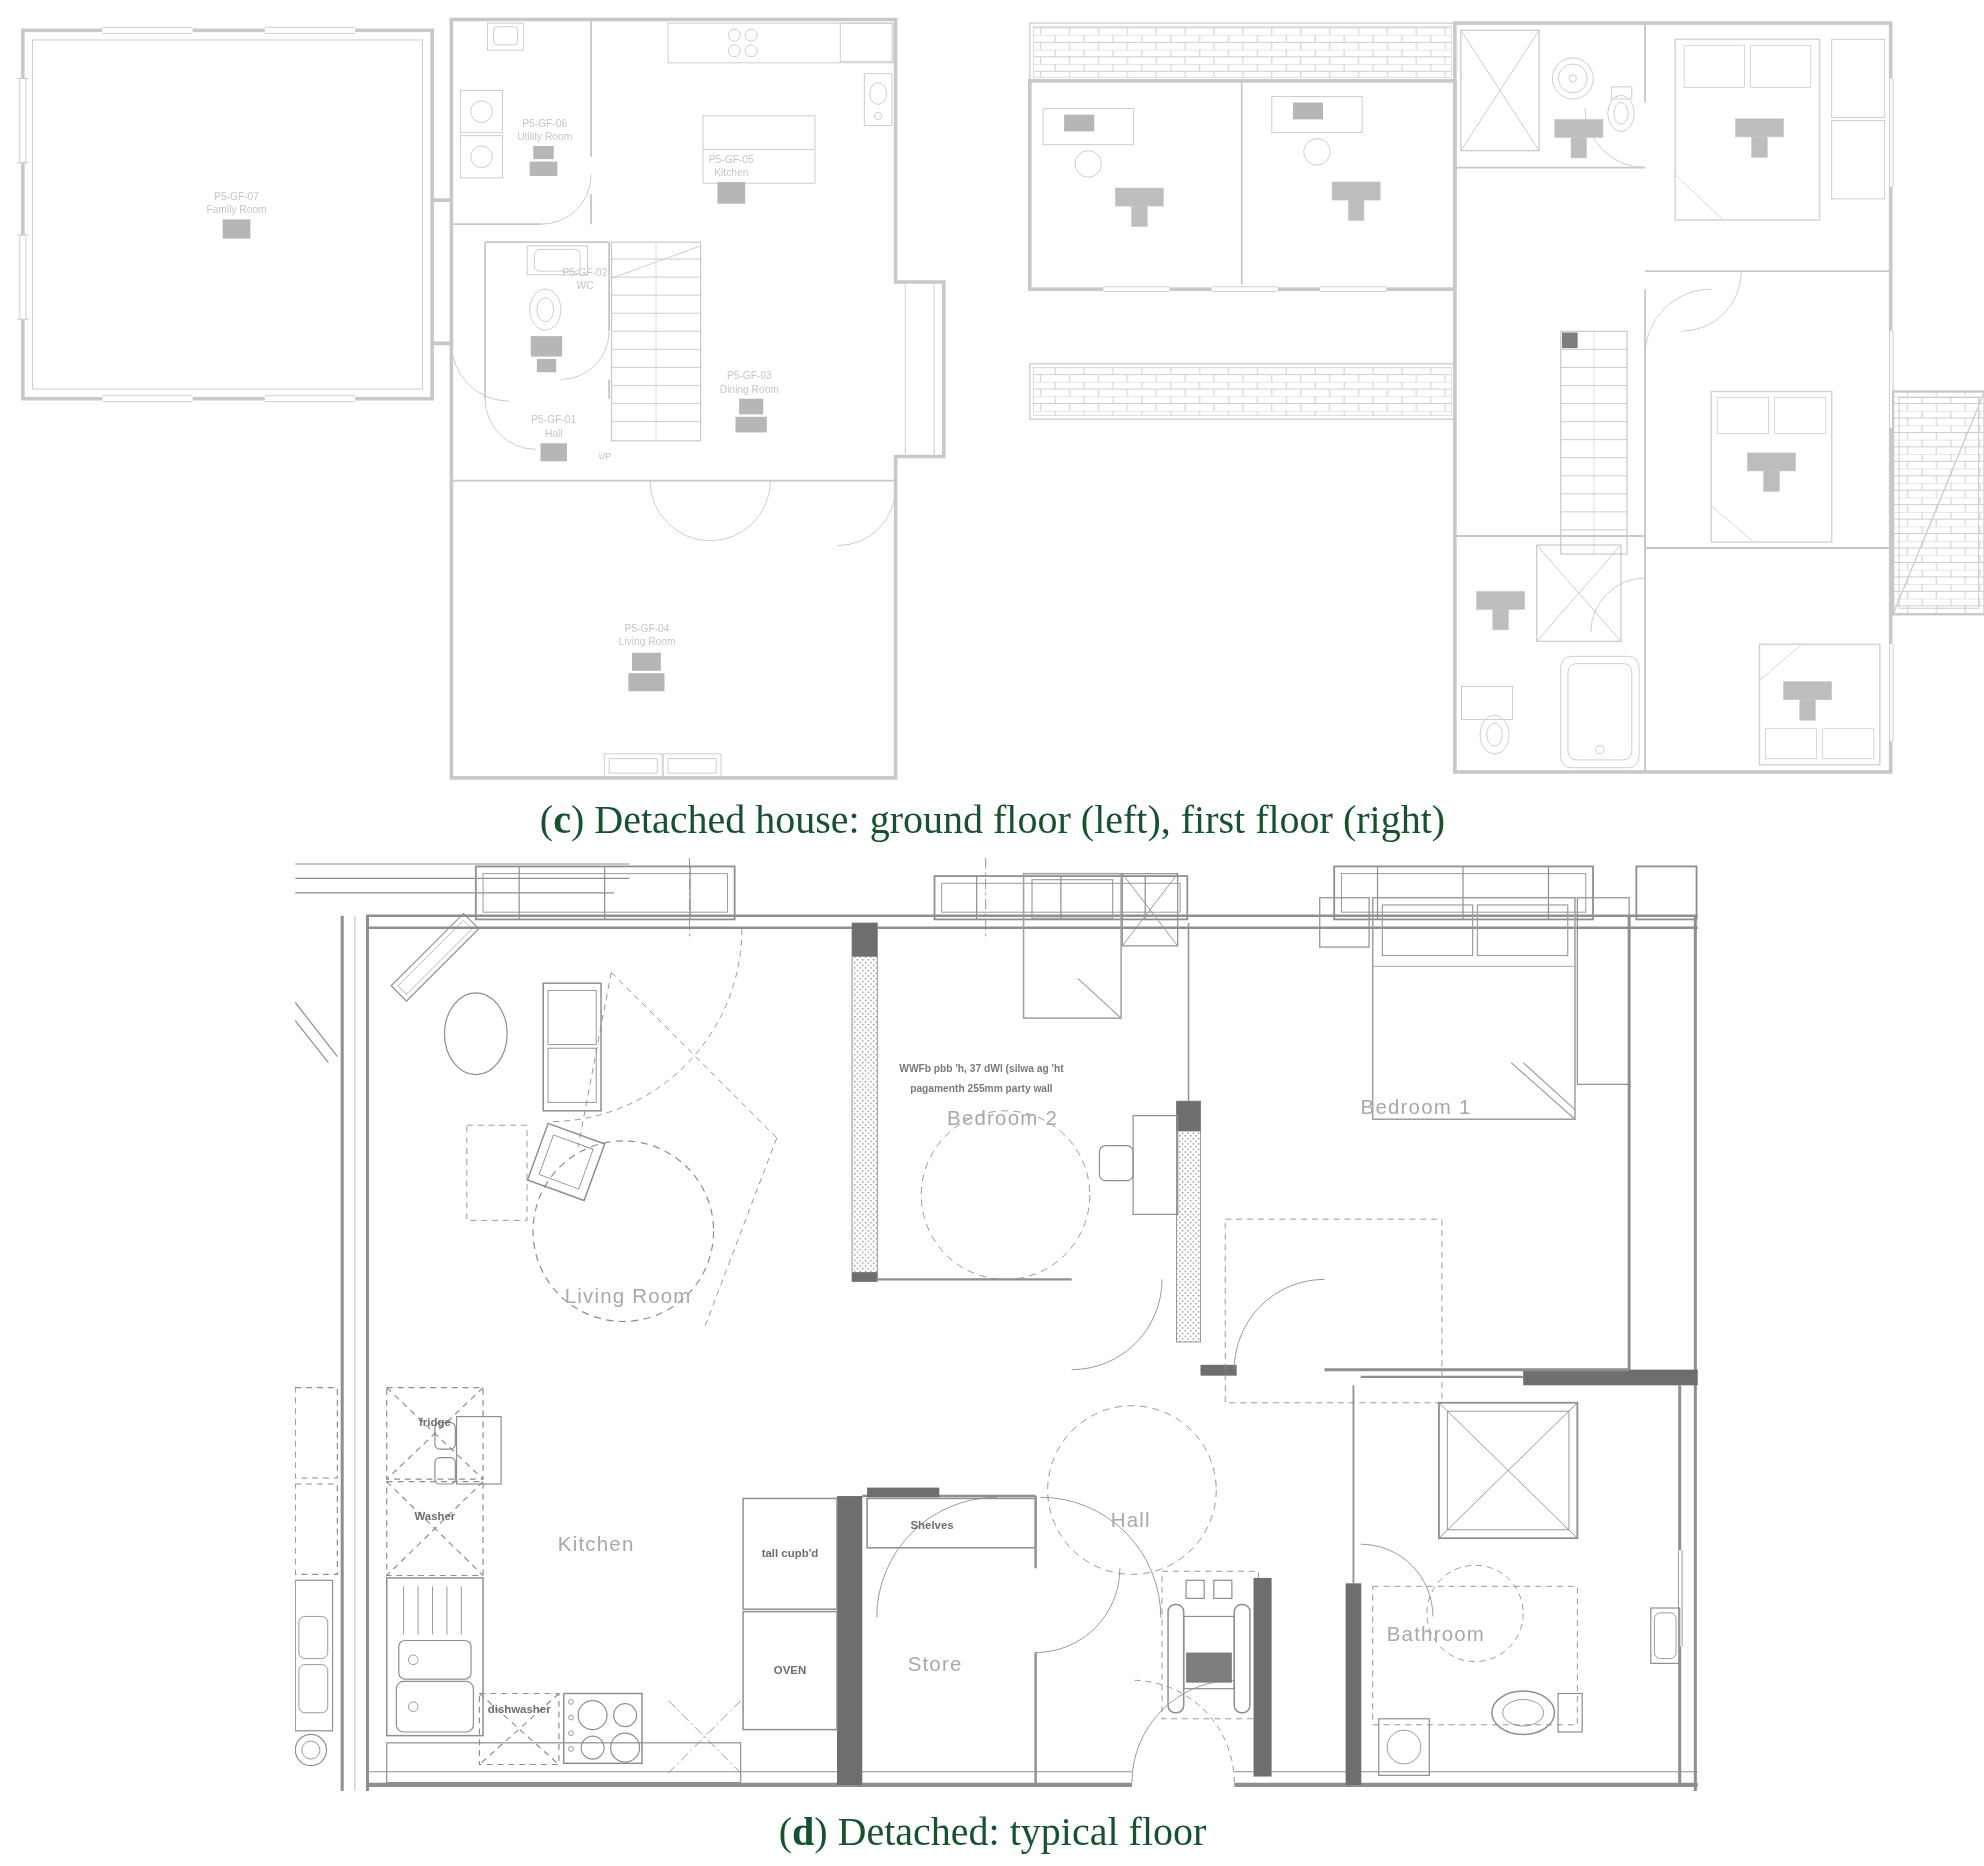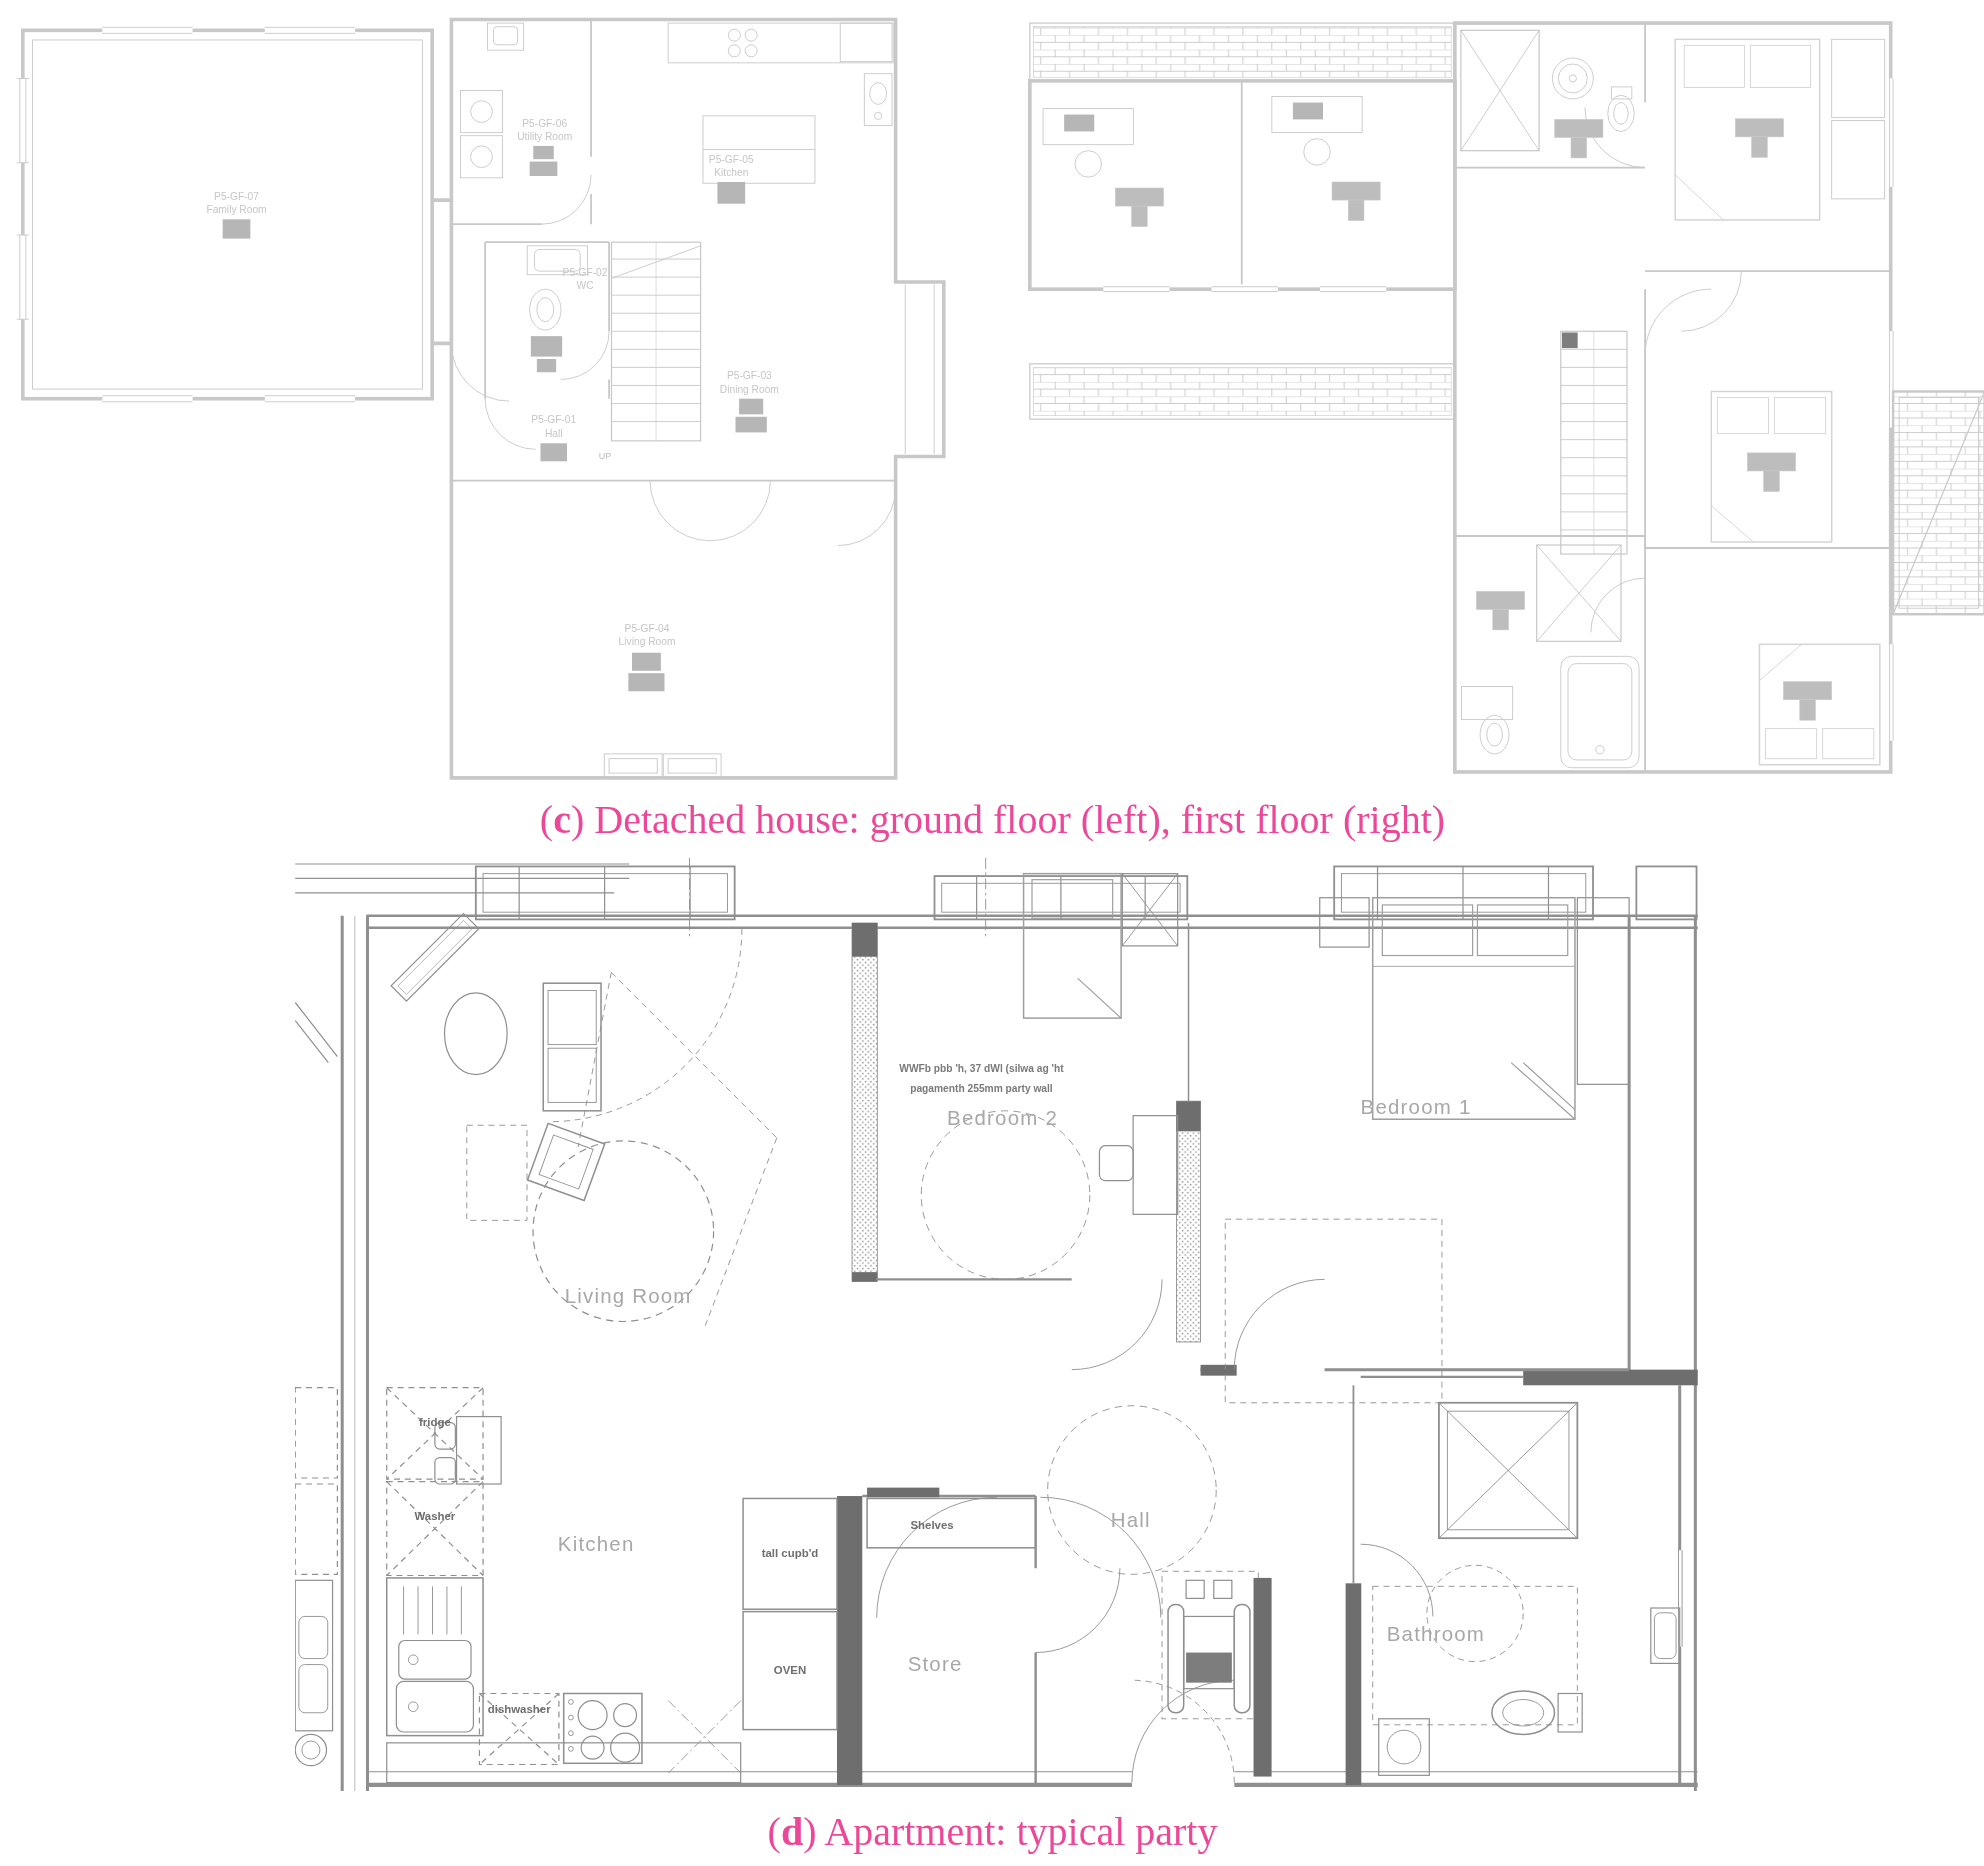--- a/index.html
+++ b/index.html
@@ -1,19 +1,19 @@
 <!DOCTYPE html>
 <html style="font-size:9.6px"><head>
 <meta charset="utf-8">
 <style>
   html,body{margin:0;padding:0;background:#ffffff;}
   body{width:1985px;height:1866px;position:relative;font-family:"Liberation Sans",sans-serif;}
   .plan{position:absolute;}
   .caption{position:absolute;left:0;width:100%;text-align:center;
-           font-family:"Liberation Serif",serif;font-size:40px;color:#ec4899;}
+           font-family:"Liberation Serif",serif;font-size:40px;color:#14532d;}
   .caption .b{font-weight:bold;}
   svg text{font-family:"Liberation Sans",sans-serif;}
   .gl-label{fill:#c6c6c6;font-size:17px;text-anchor:middle;}
   .apt-label{fill:#a8a8a8;font-size:34px;text-anchor:middle;letter-spacing:2px;}
   .apt-small{fill:#6e6e6e;font-size:19px;font-weight:bold;text-anchor:middle;}
   .apt-note{fill:#7a7a7a;font-size:17px;font-weight:bold;text-anchor:middle;}
   .up-label{fill:#bdbdbd;font-size:15px;text-anchor:middle;}
 </style>
 </head>
 <body>
@@ -510,17 +510,17 @@
       <text class="apt-small" x="822" y="1162">tall cupb'd</text>
       <text class="apt-small" x="822" y="1356">OVEN</text>
       <text class="apt-small" x="1058" y="1115">Shelves</text>
       <text class="apt-small" x="372" y="1420">dishwasher</text>
       <text class="apt-small" x="232" y="944">fridge</text>
       <text class="apt-small" x="232" y="1100">Washer</text>
     </g>
   </svg>
 
   <div class="caption" style="top:1808px">
-    <span>(</span><span class="b">d</span><span>) </span><span>Apartment: typical party</span>
+    <span>(</span><span class="b">d</span><span>) </span><span>Detached: typical floor</span>
   </div>
 
 </div>
 
 
 </body></html>

